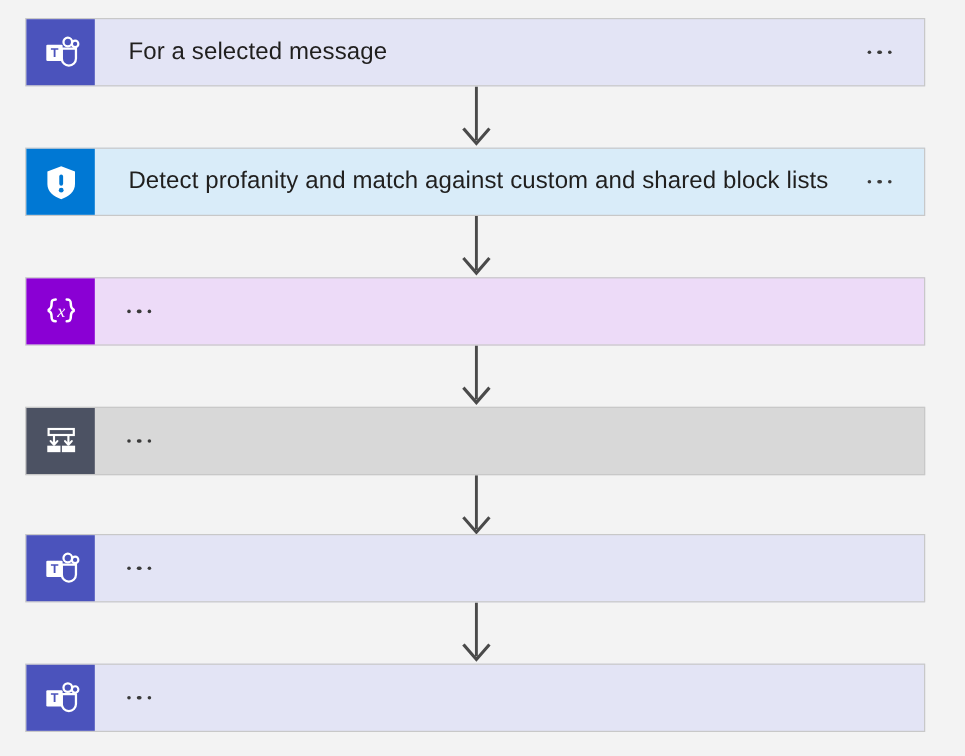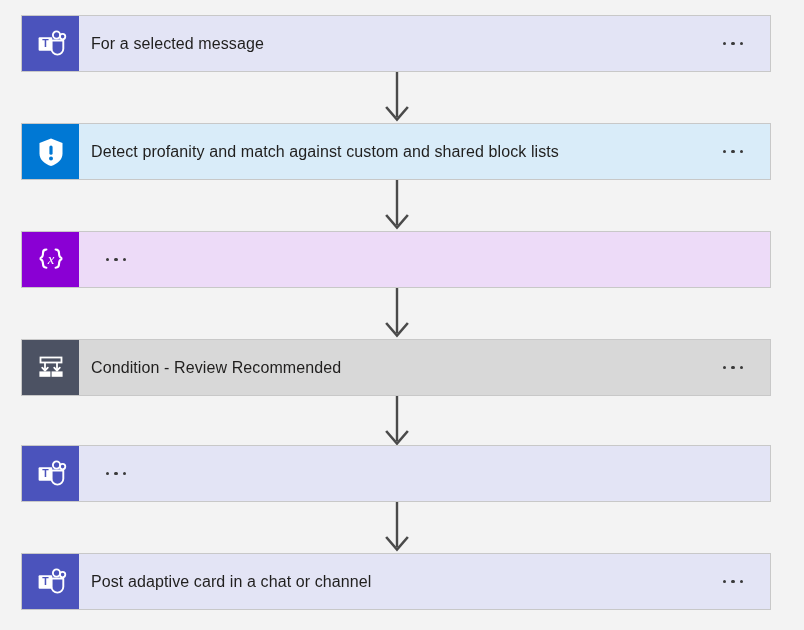--- a/index.html
+++ b/index.html
@@ -40,22 +40,22 @@
     align-items: center;
     justify-content: center;
     background: #4b53bc;
   }
   .node-icon svg { display: block; }
 
   .node-label {
     flex: 1 1 auto;
     display: flex;
     align-items: center;
-    padding-left: 12px;
-    font-size: 16px;
+    padding-left: 28px;
+    font-size: 20px;
     color: #201f1e;
     letter-spacing: 0.1px;
     white-space: nowrap;
     overflow: hidden;
   }
 
   .node-menu {
     width: 74px;
     min-width: 74px;
     display: flex;
@@ -171,21 +171,20 @@
   <div class="node-card v-cond" style="top:339px;">
     <div class="node-icon">
       <svg width="34" height="34" viewBox="0 0 34 34" aria-hidden="true">
         <rect x="6.5" y="6.5" width="21" height="5" fill="none" stroke="#ffffff" stroke-width="1.8"></rect>
         <path d="M11 11.5v7.5M23 11.5v7.5" stroke="#ffffff" stroke-width="1.8"></path>
         <path d="M8.2 16.6 11 19.6 13.8 16.6M20.2 16.6 23 19.6 25.8 16.6" fill="none" stroke="#ffffff" stroke-width="1.8" stroke-linecap="round" stroke-linejoin="round"></path>
         <rect x="5.4" y="20.4" width="11" height="5.4" fill="#ffffff"></rect>
         <rect x="17.6" y="20.4" width="11" height="5.4" fill="#ffffff"></rect>
       </svg>
     </div>
-    <div class="node-label">Condition - Review Recommended</div>
     <div class="node-menu">
       <span></span>
       <span></span>
       <span></span>
     </div>
   </div>
 
   <div class="connector" style="top:396px;">
     <svg width="32" height="51" viewBox="0 0 32 51" aria-hidden="true">
       <line x1="16" y1="0" x2="16" y2="45" stroke="#4a4a4a" stroke-width="2.4"></line>
@@ -220,21 +219,20 @@
   <div class="node-card v-teams" style="top:553px;">
     <div class="node-icon">
       <svg width="34" height="34" viewBox="0 0 34 34" aria-hidden="true">
         <circle cx="22.5" cy="8" r="3.6" fill="none" stroke="#ffffff" stroke-width="1.9"></circle>
         <circle cx="28.6" cy="9.6" r="2.7" fill="none" stroke="#ffffff" stroke-width="1.8"></circle>
         <path d="M17.5 13.5h11.8v8.2a5.9 5.9 0 0 1-5.9 5.9 5.9 5.9 0 0 1-5.9-5.9z" fill="none" stroke="#ffffff" stroke-width="1.9" stroke-linejoin="round"></path>
         <rect x="4.6" y="10.2" width="13.6" height="13.6" rx="1" fill="#ffffff"></rect>
         <text x="11.4" y="20.3" font-family="'Liberation Sans',sans-serif" font-size="10.5" font-weight="bold" fill="#4b53bc" text-anchor="middle">T</text>
       </svg>
     </div>
-    <div class="node-label">Post adaptive card in a chat or channel</div>
     <div class="node-menu">
       <span></span>
       <span></span>
       <span></span>
     </div>
   </div>
 
 </div>
 
 </body></html>

